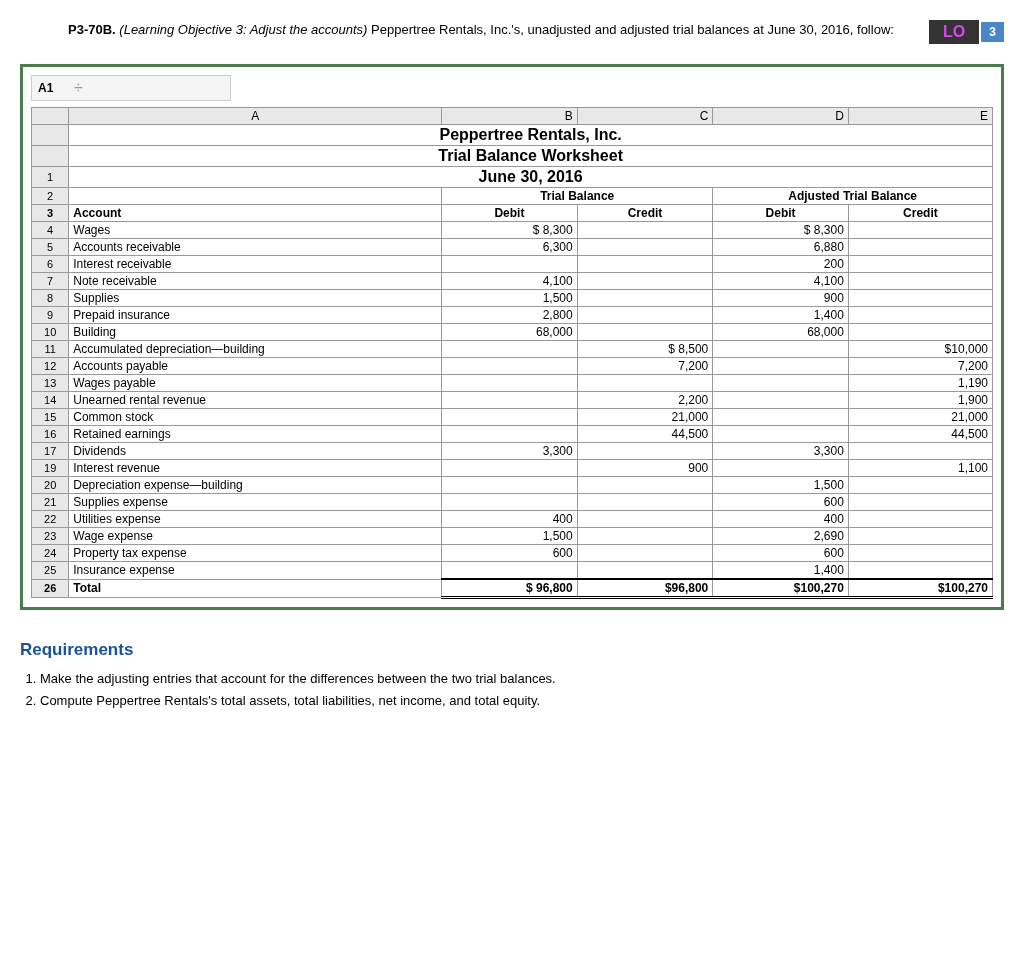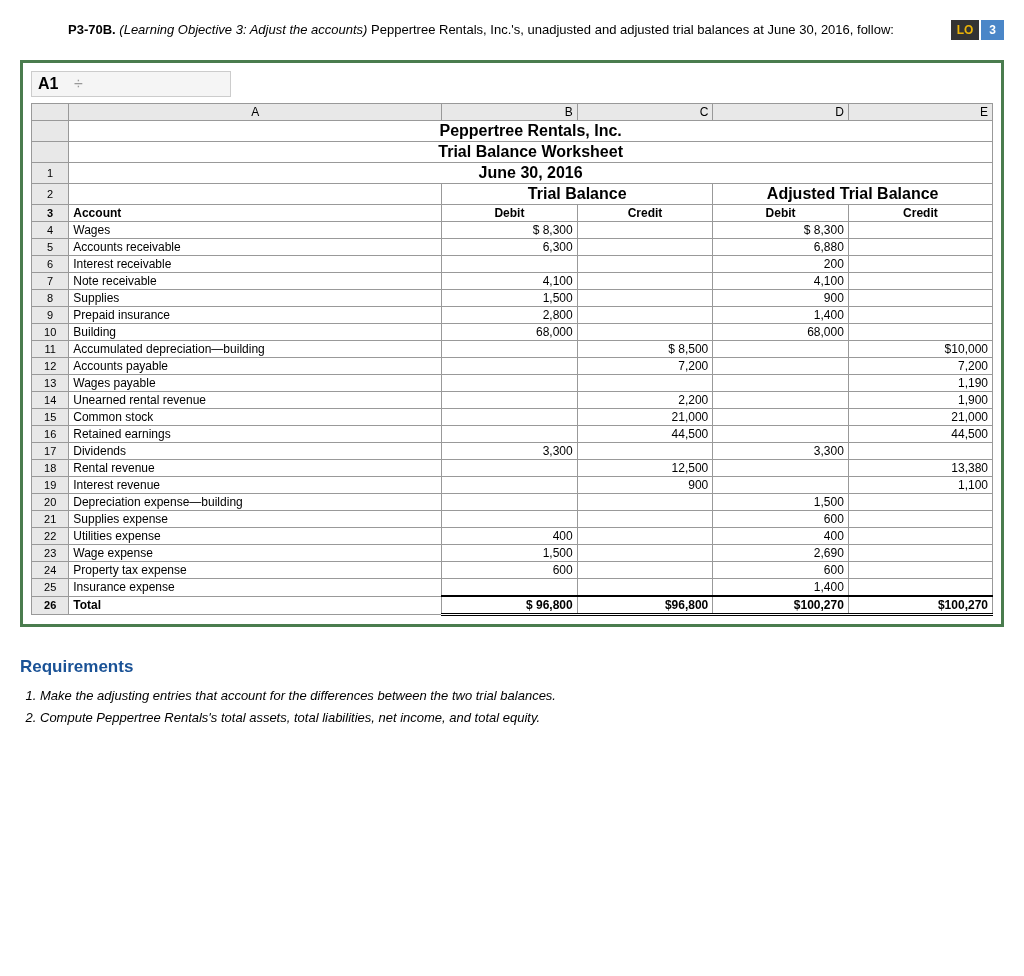--- a/index.html
+++ b/index.html
@@ -27,24 +27,24 @@
 
     .lo-badge {
       display: flex;
       align-items: center;
       gap: 2px;
       flex-shrink: 0;
     }
 
     .lo-box {
       background: #333;
-      color: #eab308;
-      font-weight: bold;
-      font-size: 12px;
-      padding: 3px 6px;
+      color: #d946ef;
+      font-weight: bold;
+      font-size: 16px;
+      padding: 3px 14px;
     }
 
     .lo-num {
       background: #4a86c8;
       color: #fff;
       font-weight: bold;
       font-size: 12px;
       padding: 3px 8px;
     }
 
@@ -60,21 +60,21 @@
       align-items: center;
       gap: 6px;
       margin-bottom: 6px;
       border: 1px solid #ccc;
       padding: 3px 6px;
       background: #f5f5f5;
       width: 200px;
     }
 
     .cell-ref {
-      font-size: 16px;
+      font-size: 12px;
       font-weight: bold;
       min-width: 30px;
     }
 
     .formula-divider {
       font-size: 16px;
       color: #999;
     }
 
     table.spreadsheet {
@@ -110,42 +110,41 @@
 
     .center-title {
       text-align: center;
       font-weight: bold;
       font-size: 16px;
     }
 
     .col-group-header {
       text-align: center;
       font-weight: bold;
-      font-size: 16px;
+      font-size: 12px;
     }
 
     .requirements-section {
       margin-top: 10px;
     }
 
     .requirements-title {
       color: #1a5296;
       font-size: 17px;
       font-weight: bold;
       margin-bottom: 8px;
     }
 
     .requirements-list {
       padding-left: 20px;
       line-height: 1.7;
     }
 
     .requirements-list li {
       font-size: 13px;
-      font-style: italic;
     }
   </style>
 </head>
 <body>
 
 <div class="header-section">
   <div class="problem-text">
     <span style="font-weight:bold;">P3-70B.</span>
     <span style="font-style:italic;"> <span>(Learning Objective 3: Adjust the accounts)</span></span>
     <span>Peppertree Rentals, Inc.'s, unadjusted and adjusted trial balances at June 30, 2016, follow:</span>
@@ -310,28 +309,20 @@
         </tr>
         <tr>
           <td class="row-num">17</td>
           <td>Dividends</td>
           <td class="col-b">3,300</td>
           <td class="col-c"></td>
           <td class="col-d">3,300</td>
           <td class="col-e"></td>
         </tr>
         <tr>
-          <td class="row-num">18</td>
-          <td>Rental revenue</td>
-          <td class="col-b"></td>
-          <td class="col-c">12,500</td>
-          <td class="col-d"></td>
-          <td class="col-e">13,380</td>
-        </tr>
-        <tr>
           <td class="row-num">19</td>
           <td>Interest revenue</td>
           <td class="col-b"></td>
           <td class="col-c">900</td>
           <td class="col-d"></td>
           <td class="col-e">1,100</td>
         </tr>
         <tr>
           <td class="row-num">20</td>
           <td>Depreciation expense—building</td>

